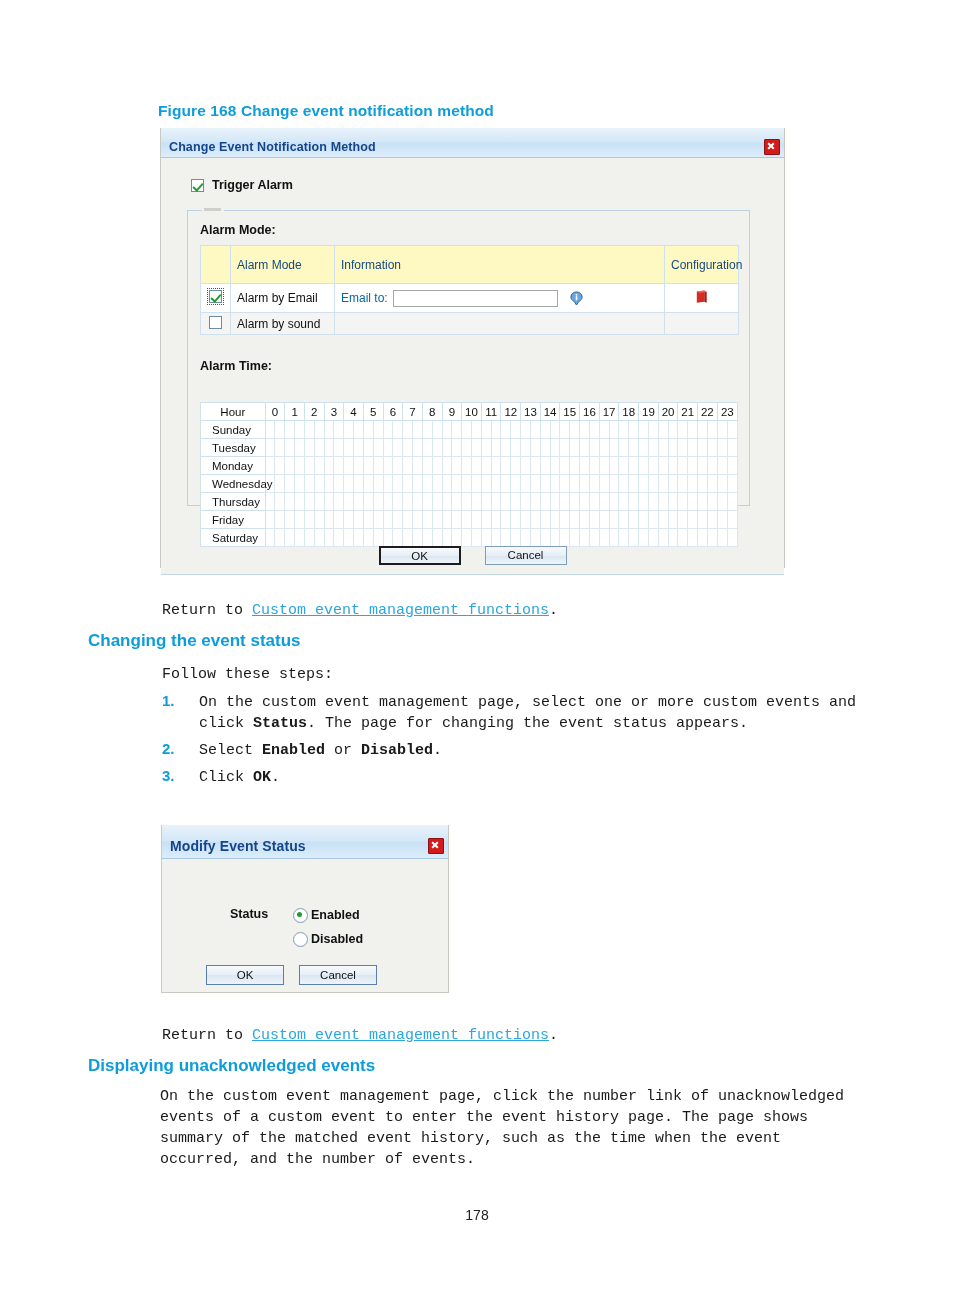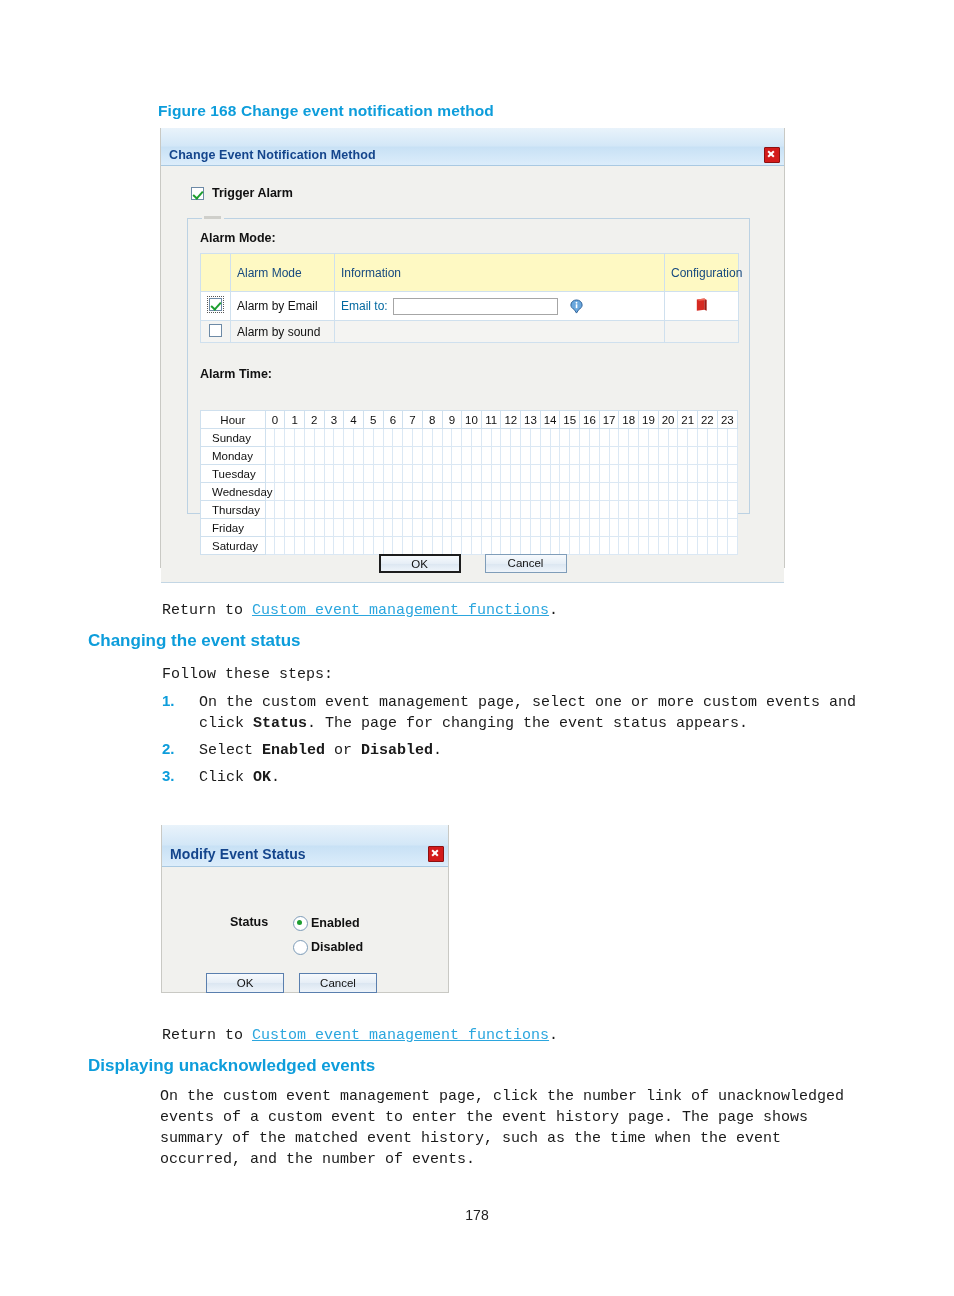--- a/index.html
+++ b/index.html
@@ -62,21 +62,21 @@
     background: #f1f1ee;
     box-sizing: border-box;
   }
   .dlg-titlebar {
     position: relative;
     height: 21px;
     background: linear-gradient(to bottom, #e9f3fb 0%, #d3e7f7 48%, #c8e1f5 52%, #dcedfb 100%);
     border-bottom: 1px solid #a9c9e2;
     display: flex;
     align-items: center;
-    padding: 16px 4px 0 8px;
+    padding: 8px 4px 0 8px;
   }
   .dlg-title {
     font-size: 12.5px;
     font-weight: bold;
     color: #14458c;
     letter-spacing: .1px;
     flex: 1;
     white-space: nowrap;
   }
   .close-btn {
@@ -572,21 +572,21 @@
               <td class="half first"></td>
               <td class="half"></td>
               <td class="half first"></td>
               <td class="half"></td>
               <td class="half first"></td>
               <td class="half"></td>
               <td class="half first"></td>
               <td class="half"></td>
             </tr>
             <tr>
-              <td class="day-name">Monday</td>
+              <td class="day-name">Tuesday</td>
               <td class="half first"></td>
               <td class="half"></td>
               <td class="half first"></td>
               <td class="half"></td>
               <td class="half first"></td>
               <td class="half"></td>
               <td class="half first"></td>
               <td class="half"></td>
               <td class="half first"></td>
               <td class="half"></td>
@@ -623,21 +623,21 @@
               <td class="half first"></td>
               <td class="half"></td>
               <td class="half first"></td>
               <td class="half"></td>
               <td class="half first"></td>
               <td class="half"></td>
               <td class="half first"></td>
               <td class="half"></td>
             </tr>
             <tr>
-              <td class="day-name">Tuesday</td>
+              <td class="day-name">Monday</td>
               <td class="half first"></td>
               <td class="half"></td>
               <td class="half first"></td>
               <td class="half"></td>
               <td class="half first"></td>
               <td class="half"></td>
               <td class="half first"></td>
               <td class="half"></td>
               <td class="half first"></td>
               <td class="half"></td>

